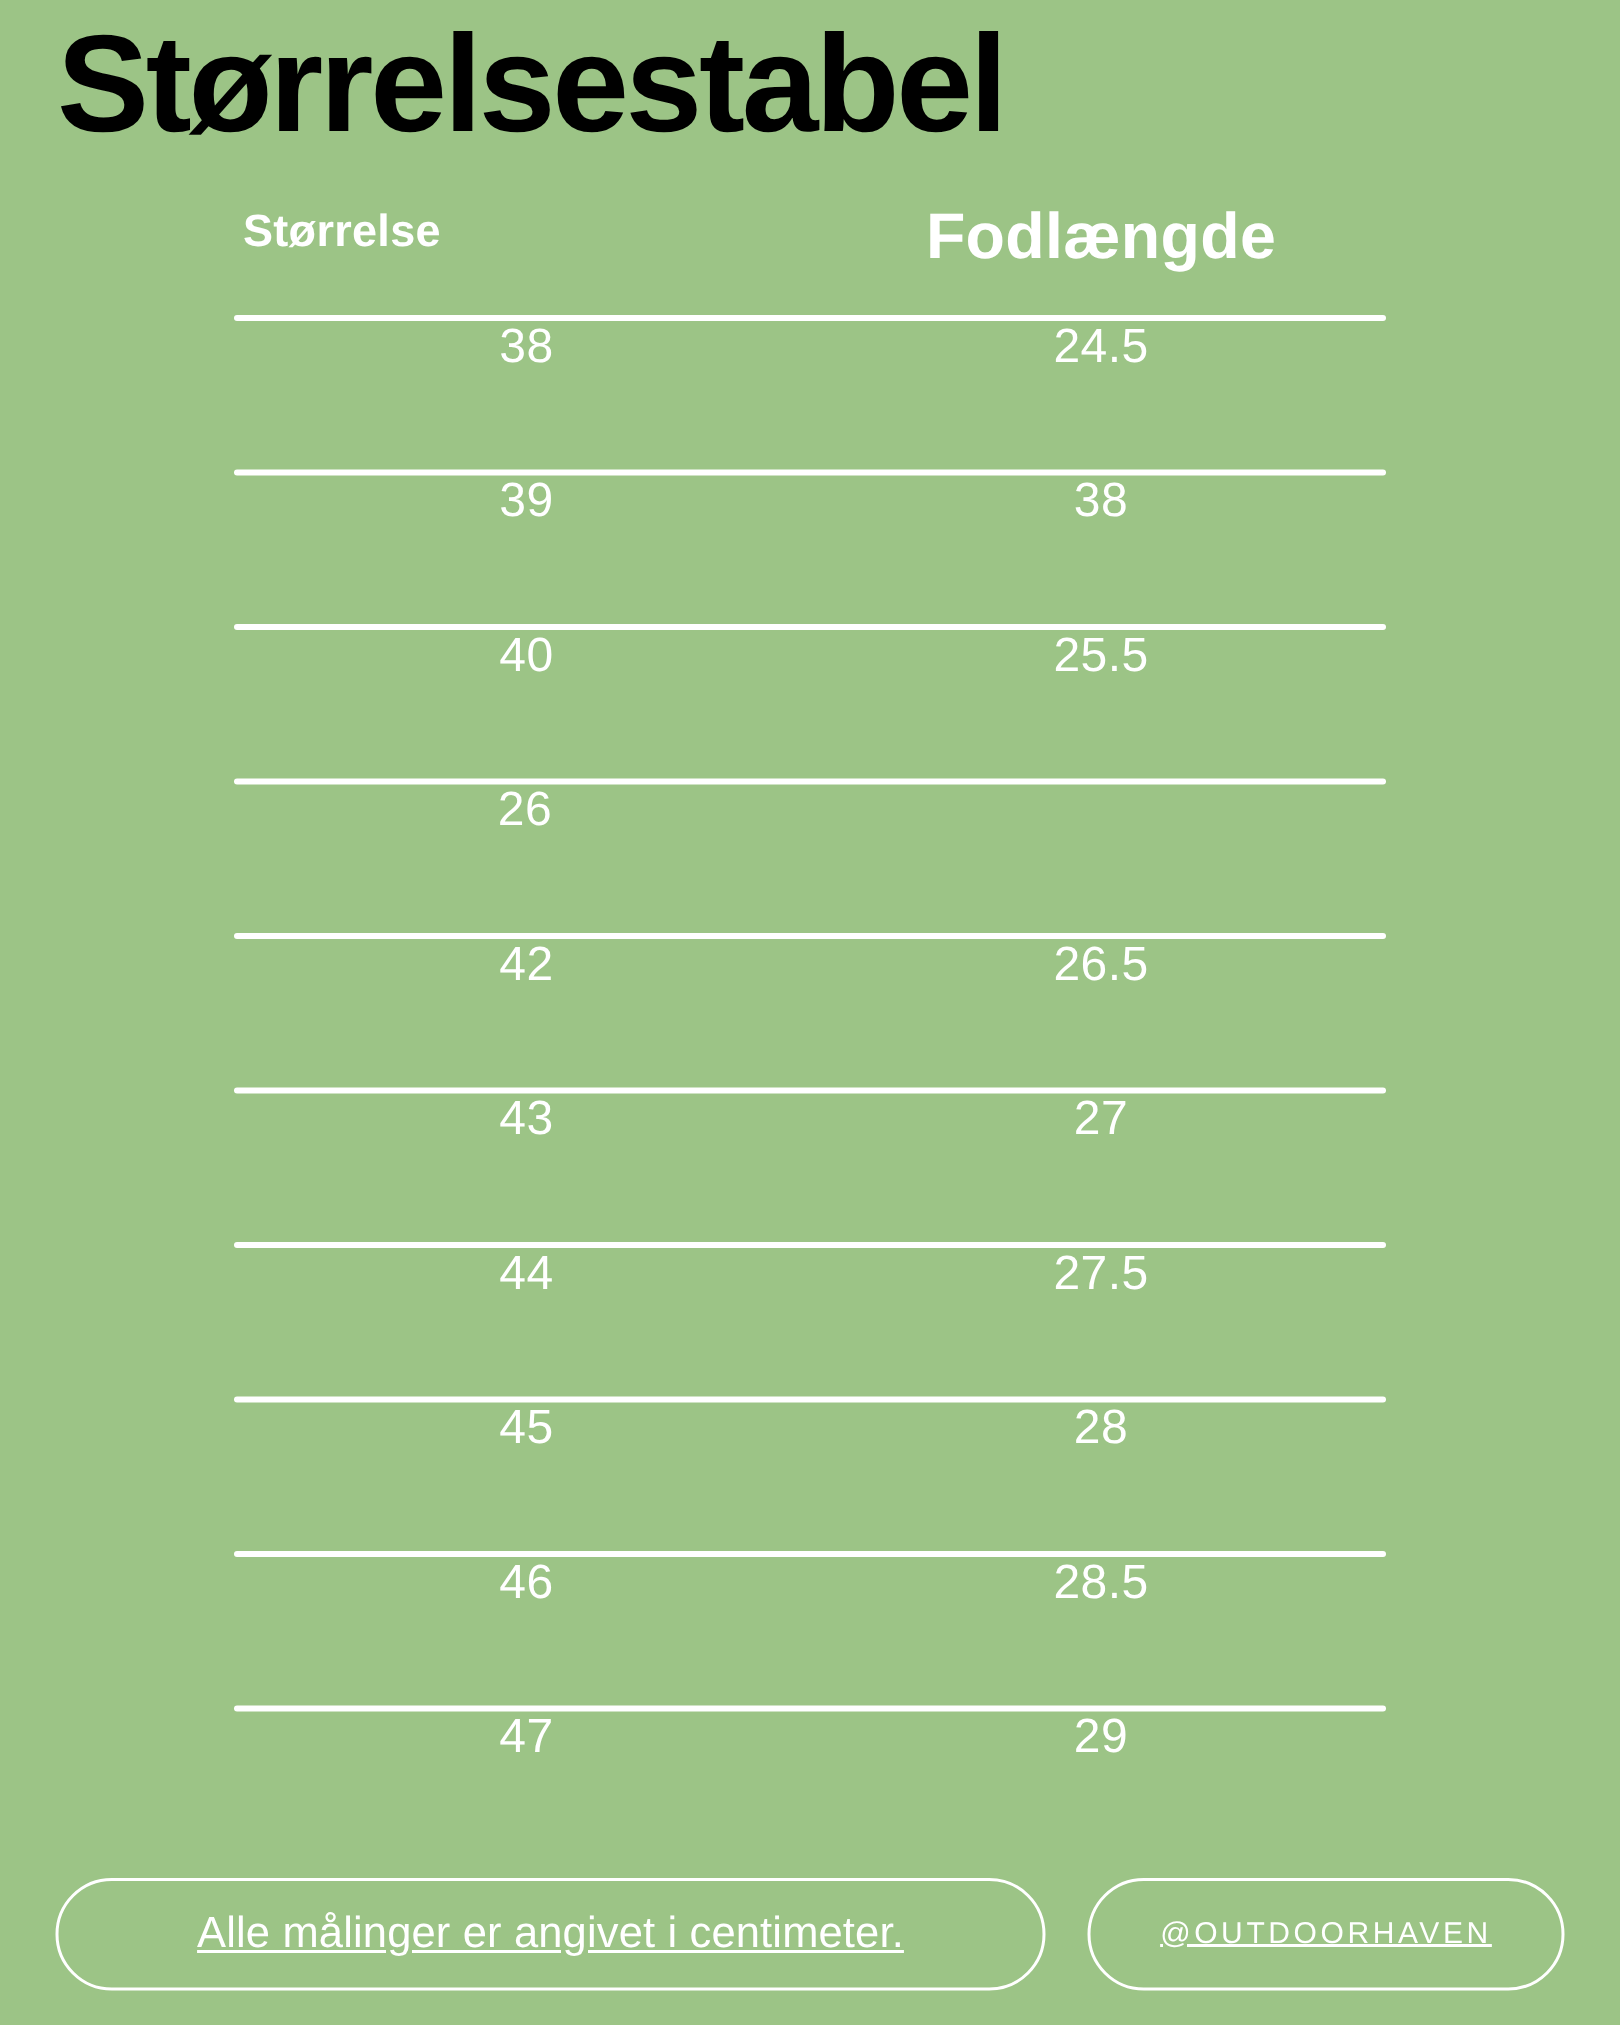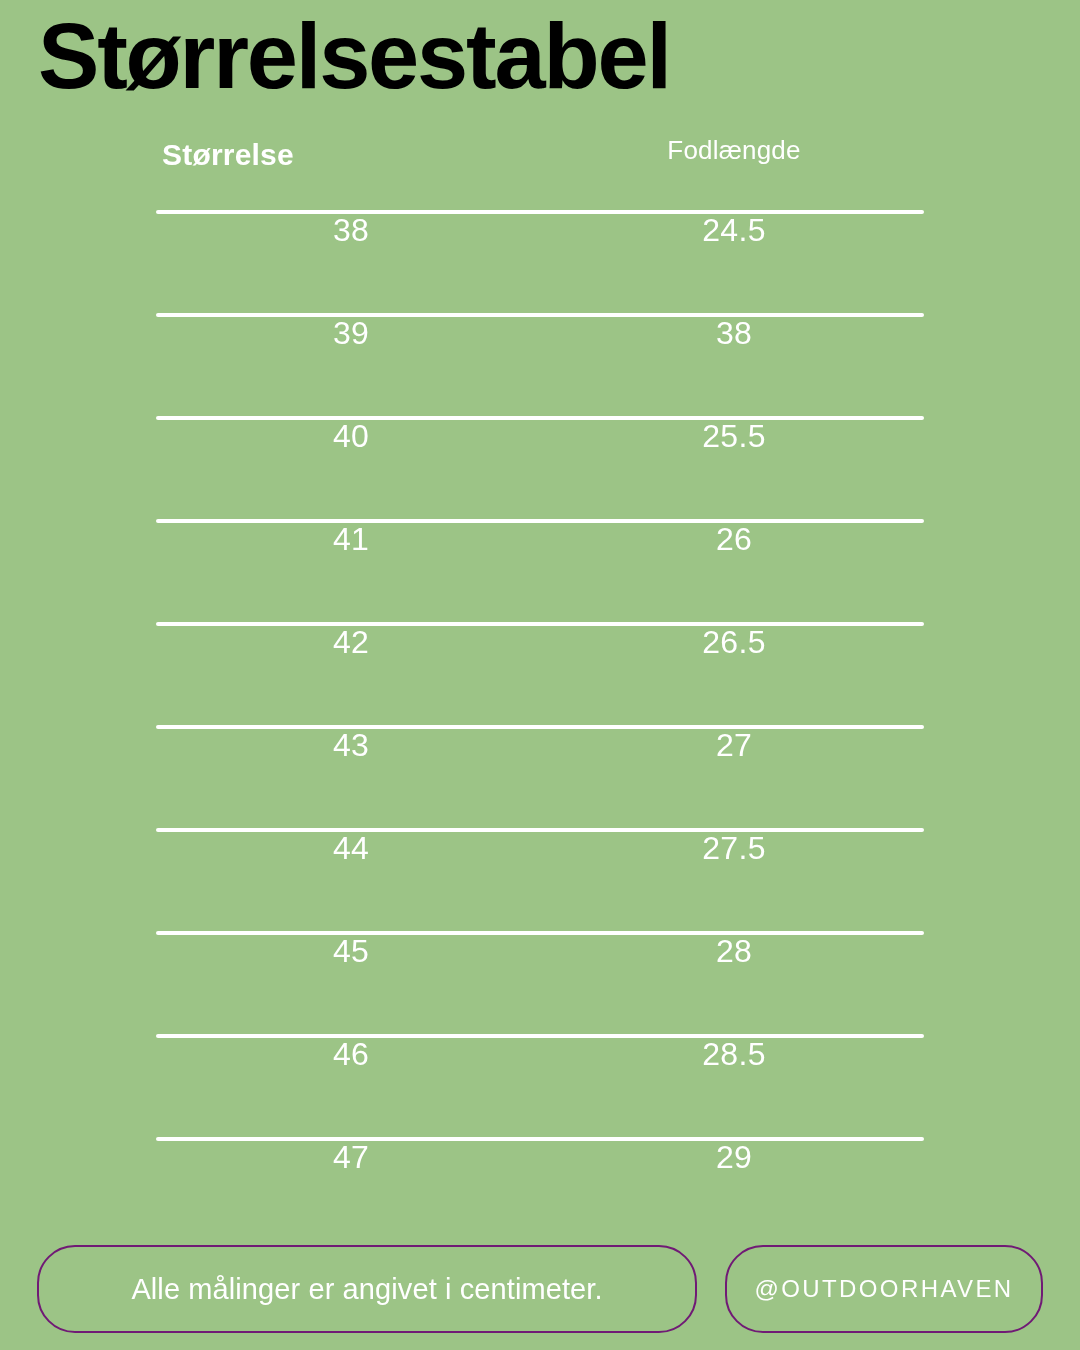--- a/index.html
+++ b/index.html
@@ -51,22 +51,22 @@
     font-size: 30px;
     font-weight: 700;
     color: #ffffff;
     letter-spacing: 0.2px;
     padding-left: 6px;
     line-height: 1;
     padding-top: 8px;
   }
 
   .th-length {
-    font-size: 26px;
-    font-weight: 400;
+    font-size: 43px;
+    font-weight: 700;
     color: #ffffff;
     letter-spacing: 0.2px;
     padding-left: 4px;
     line-height: 1;
     padding-top: 5px;
   }
 
   .divider {
     height: 4px;
     background: #ffffff;
@@ -99,41 +99,42 @@
     top: 1250px;
     width: 1080px;
     height: 78px;
     display: flex;
     align-items: center;
     padding: 0 37px;
     gap: 28px;
   }
 
   .pill {
-    height: 88px;
-    border: 2px solid #701a75;
+    height: 75px;
+    border: 2px solid #ffffff;
     border-radius: 38px;
     display: flex;
     align-items: center;
     justify-content: center;
     color: #ffffff;
     background: transparent;
+    text-decoration: underline;
   }
 
   .pill-note {
     flex: 1 1 auto;
     font-size: 29px;
     font-weight: 400;
     letter-spacing: 0.1px;
   }
 
   .pill-handle {
     width: 318px;
     flex: 0 0 318px;
-    font-size: 24px;
+    font-size: 20px;
     font-weight: 400;
     letter-spacing: 2.4px;
   }
 </style>
 </head>
 <body>
 
 <h1 class="page-title">Størrelsestabel</h1>
 
 <div class="size-table">
@@ -157,21 +158,20 @@
   </div>
   <div class="divider"></div>
 
   <div class="table-row">
     <div class="cell col-a">40</div>
     <div class="cell col-b">25.5</div>
   </div>
   <div class="divider"></div>
 
   <div class="table-row">
-    <div class="cell col-a">41</div>
     <div class="cell col-b">26</div>
   </div>
   <div class="divider"></div>
 
   <div class="table-row">
     <div class="cell col-a">42</div>
     <div class="cell col-b">26.5</div>
   </div>
   <div class="divider"></div>
 

